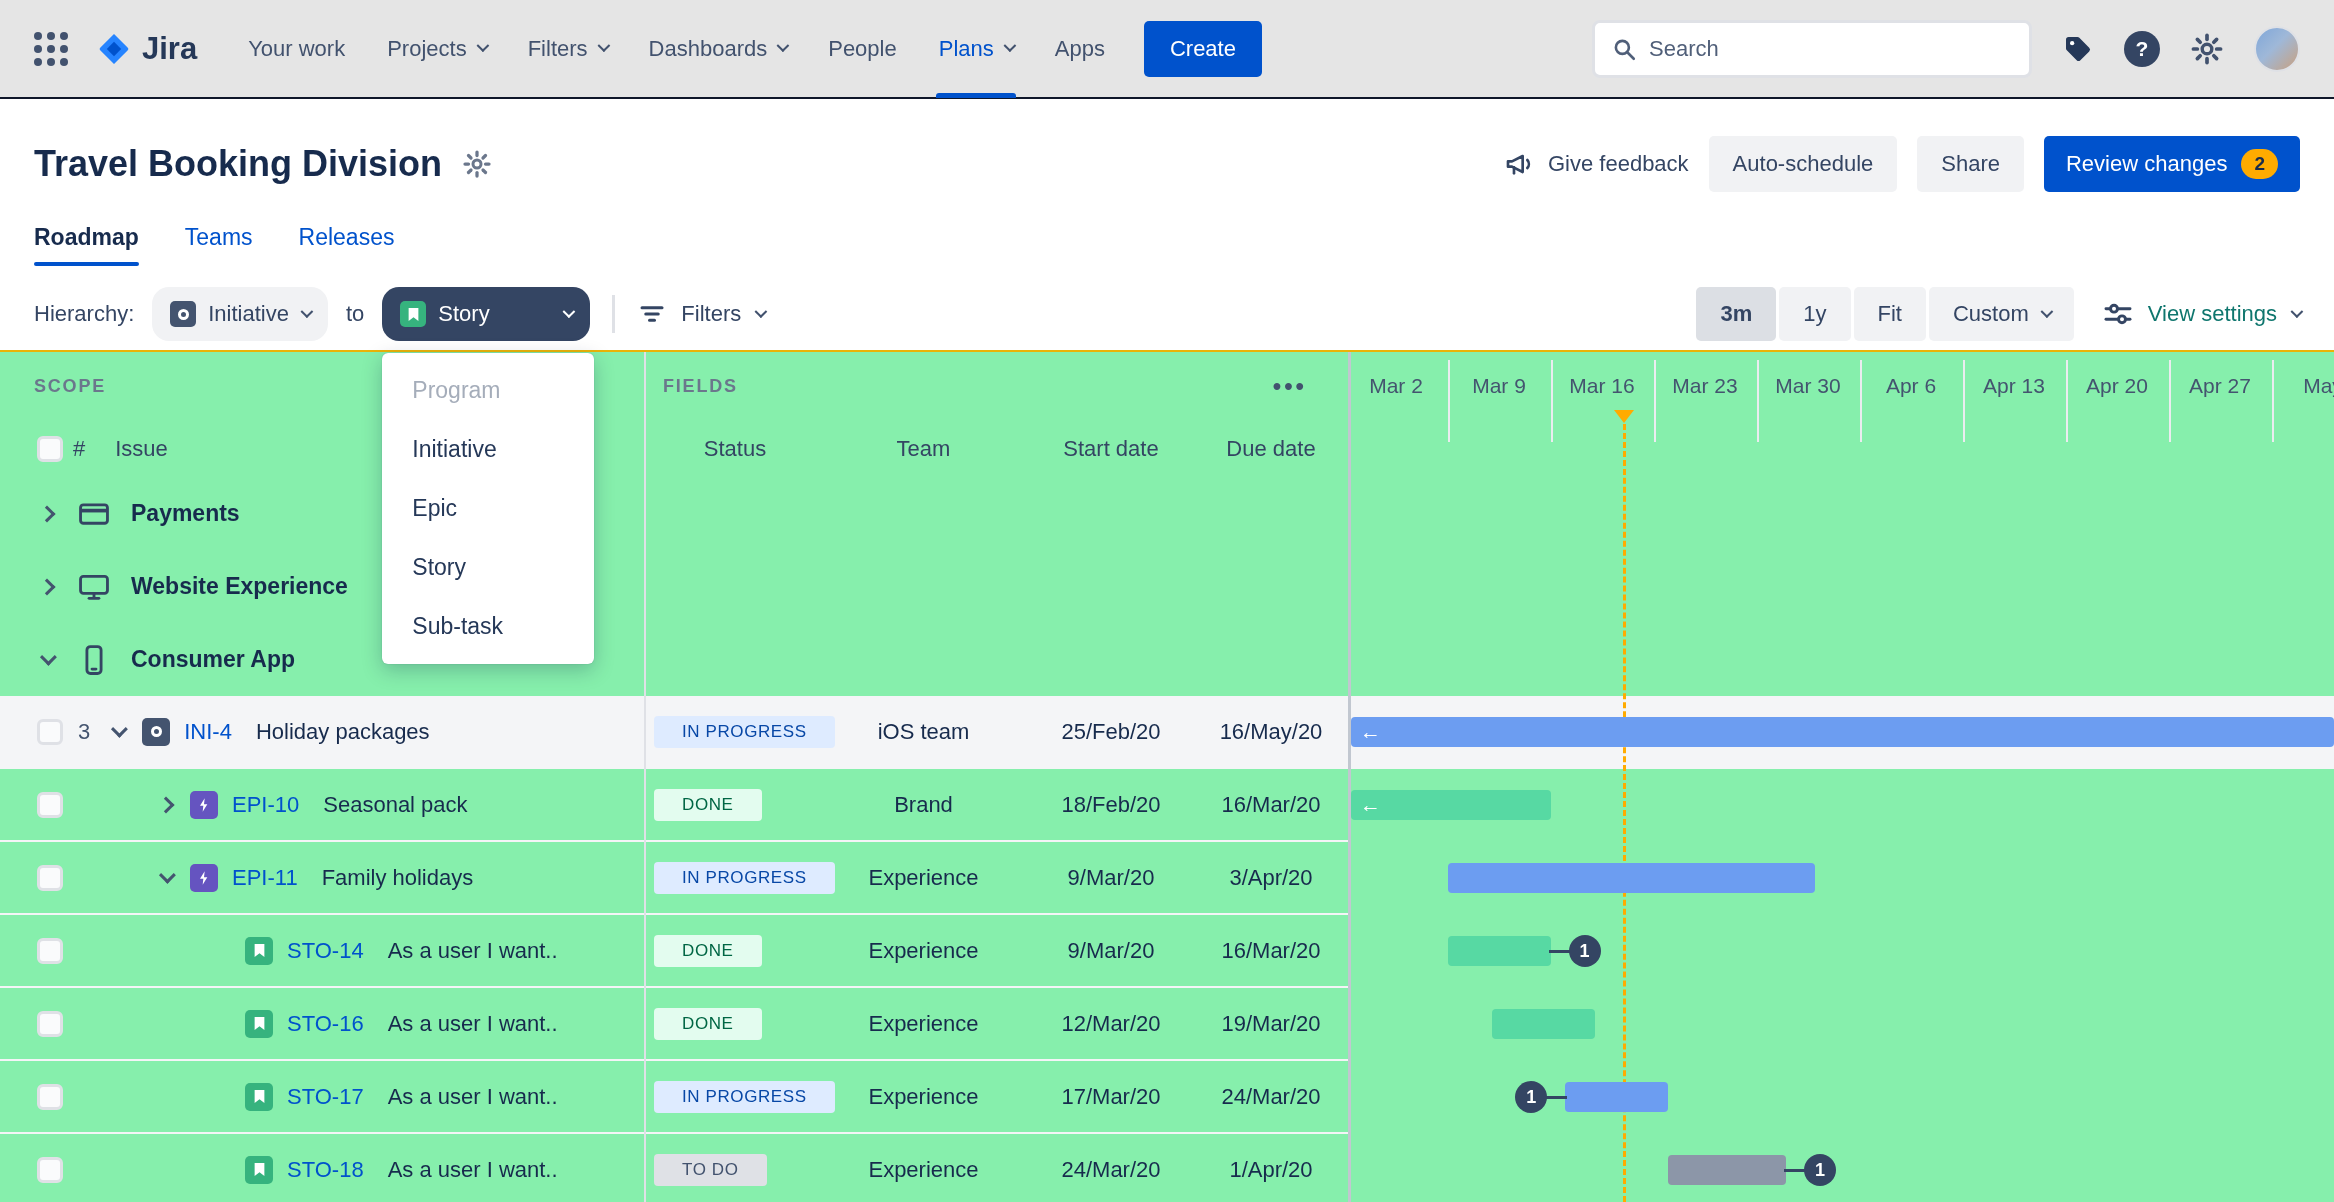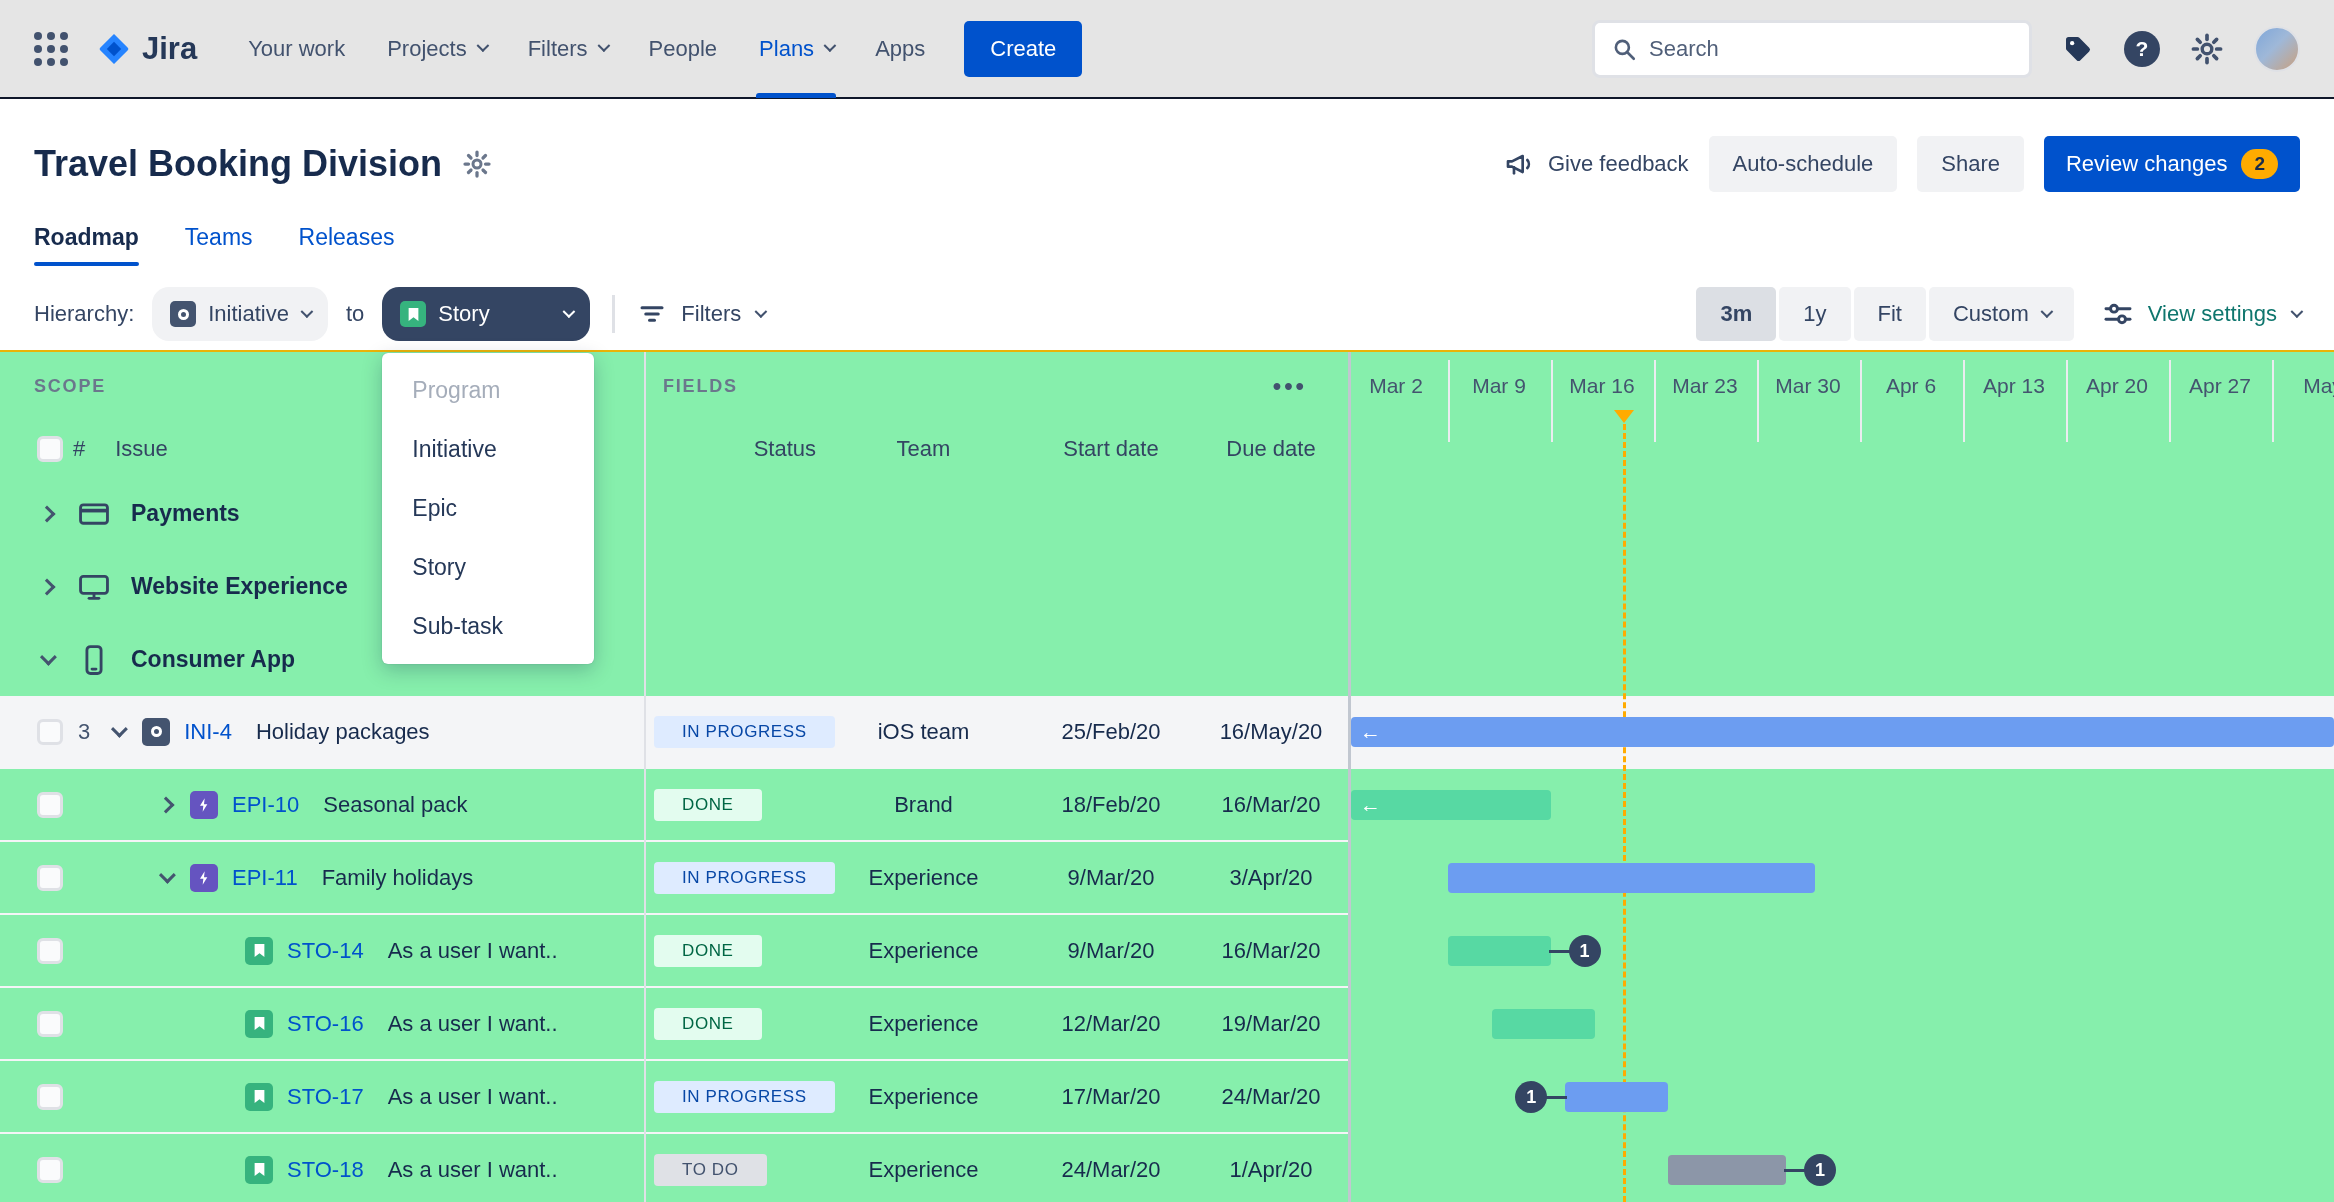--- a/index.html
+++ b/index.html
@@ -177,20 +177,24 @@
       </div>
       <div class="navitem">
         <span>Projects</span>
         <i class="chev down sm"></i>
       </div>
       <div class="navitem">
         <span>Filters</span>
         <i class="chev down sm"></i>
       </div>
       <div class="navitem">
+        <span>Dashboards</span>
+        <i class="chev down sm"></i>
+      </div>
+      <div class="navitem">
         <span>People</span>
       </div>
       <div class="navitem active">
         <span>Plans</span>
         <i class="chev down sm"></i>
       </div>
       <div class="navitem">
         <span>Apps</span>
       </div>
     </div>
@@ -449,21 +453,21 @@
         </div>
       </div>
   </div>
 
   <div class="panel fields-panel">
     <div class="sect-head">
       <span class="sect-label">FIELDS</span>
       <span class="more-dots">•••</span>
     </div>
     <div class="col-head">
-        <div class="fc fc-status" style="text-align: right;">Status</div>
+        <div class="fc fc-status" style="text-align: center;">Status</div>
         <div class="fc fc-team">Team</div>
         <div class="fc fc-start">Start date</div>
         <div class="fc fc-due">Due date</div>
       </div>
     <div>
         <div class="spacer-groups"></div>
         <div class="frow shaded">
           <div class="fc-status"><span class="st st-inprogress">IN PROGRESS</span></div>
           <div class="fc-team">iOS team</div>
           <div class="fc-start">25/Feb/20</div>

